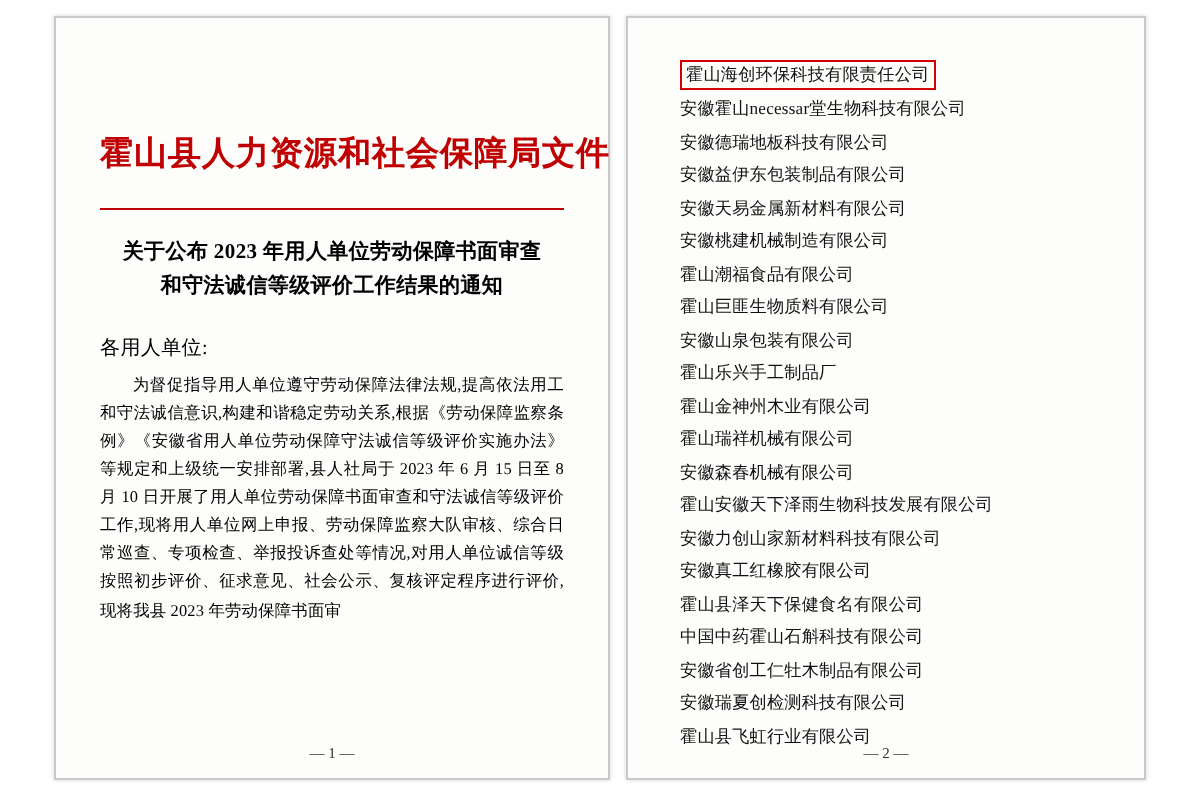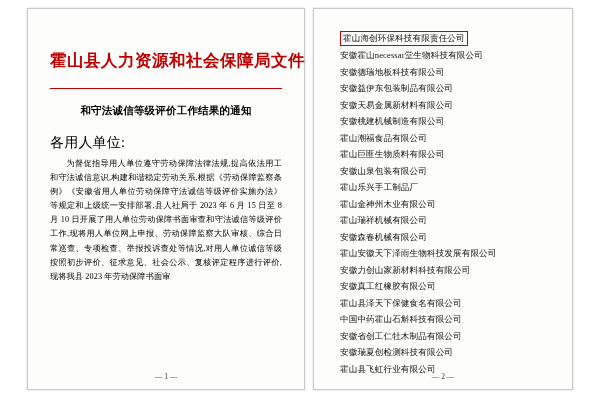--- a/index.html
+++ b/index.html
@@ -44,21 +44,21 @@
   }
 
   
   .doc-title {
     color: #c00000;
     font-family: "Liberation Serif", serif;
     font-weight: bold;
     font-size: 16.5px;
     letter-spacing: 0.5px;
     text-align: center;
-    margin-top: 26px;
+    margin-top: 42px;
     line-height: 1.25;
     white-space: nowrap;
   }
   .red-rule {
     width: 100%;
     height: 1.5px;
     background: #c00000;
     margin: 16px 0 0 0;
   }
   .doc-number {
@@ -75,21 +75,21 @@
     color: #000;
     line-height: 1.6;
     margin-top: 14px;
     letter-spacing: 0.2px;
   }
   .notice-title .line2 {
     display: block;
     text-align: center;
   }
   .salutation {
-    font-size: 14px;
+    font-size: 10px;
     color: #000;
     margin-top: 14px;
     letter-spacing: 0.2px;
   }
   .body-text {
     font-size: 8.2px;
     color: #000;
     line-height: 1.72;
     margin-top: 5px;
     text-align: justify;
@@ -143,20 +143,21 @@
 </head>
 <body>
 
 <div class="page-wrap">
 
   <div class="sheet sheet-left">
     <div class="doc-title">霍山县人力资源和社会保障局文件</div>
     <div class="red-rule"></div>
 
     <div class="notice-title">
+      <span>关于公布 2023 年用人单位劳动保障书面审查</span>
       <span class="line2">和守法诚信等级评价工作结果的通知</span>
     </div>
 
     <div class="salutation">各用人单位:</div>
 
     <div class="body-text">
       <p>为督促指导用人单位遵守劳动保障法律法规,提高依法用工和守法诚信意识,构建和谐稳定劳动关系,根据《劳动保障监察条例》《安徽省用人单位劳动保障守法诚信等级评价实施办法》等规定和上级统一安排部署,县人社局于 2023 年 6 月 15 日至 8 月 10 日开展了用人单位劳动保障书面审查和守法诚信等级评价工作,现将用人单位网上申报、劳动保障监察大队审核、综合日常巡查、专项检查、举报投诉查处等情况,对用人单位诚信等级按照初步评价、征求意见、社会公示、复核评定程序进行评价,现将我县 2023 年劳动保障书面审</p>
     </div>
 
     <div class="page-foot">— 1 —</div>

